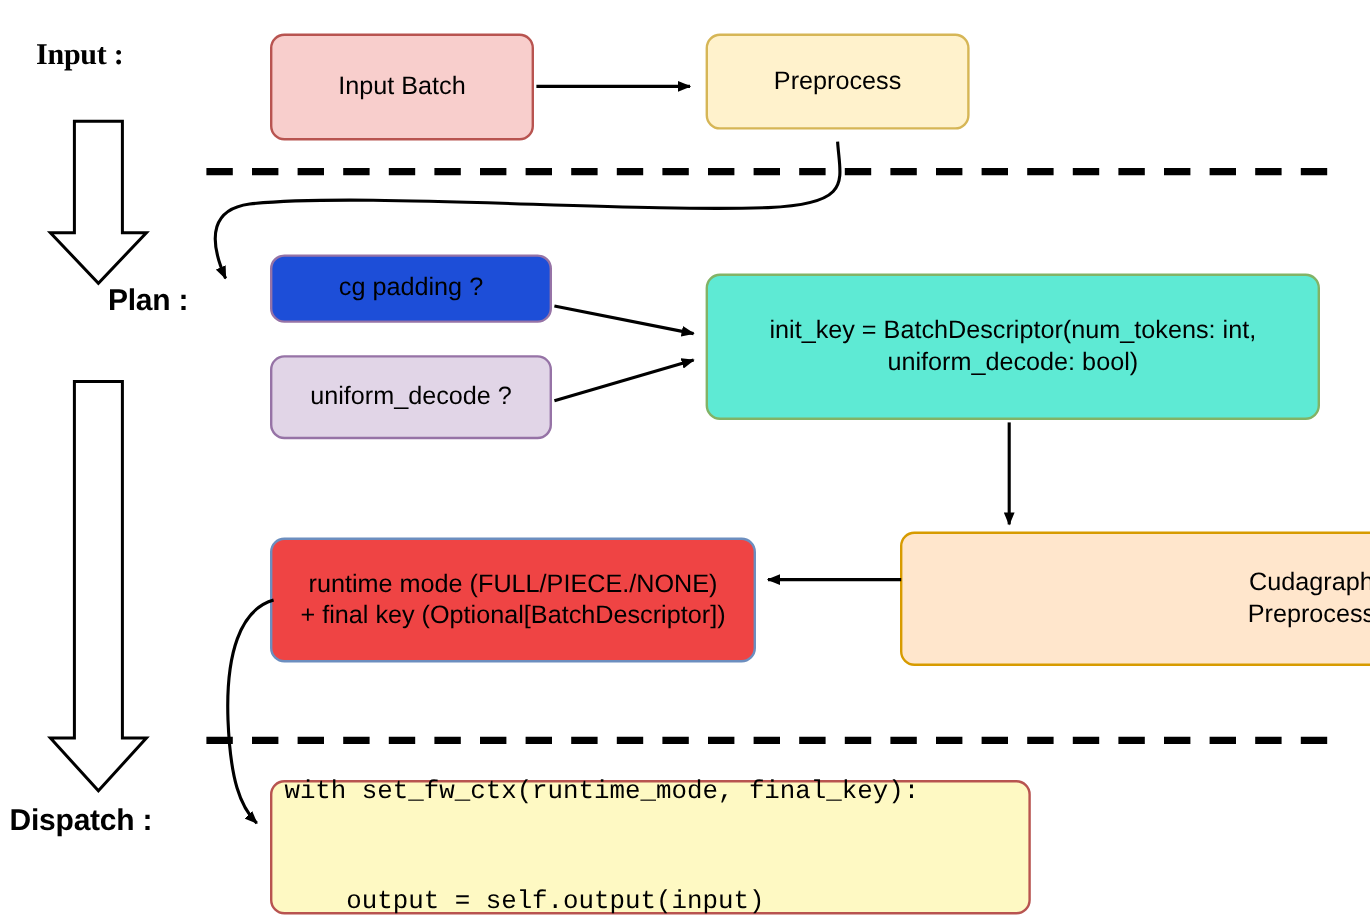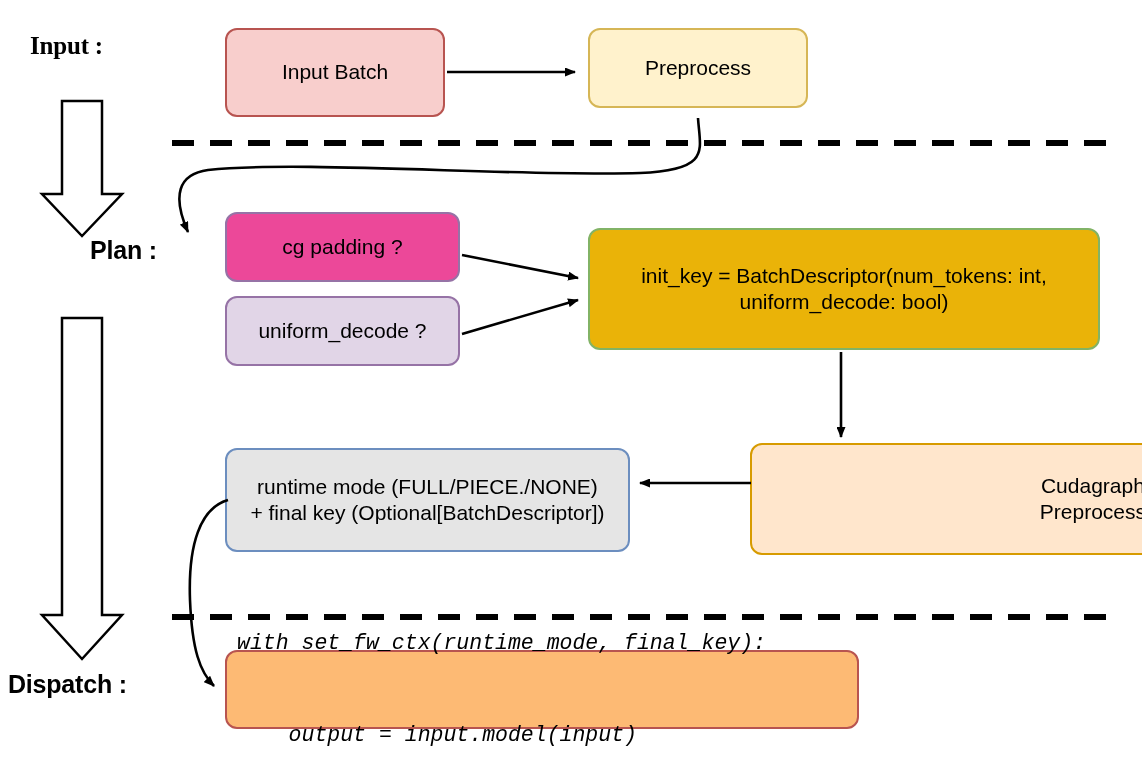--- a/index.html
+++ b/index.html
@@ -46,37 +46,37 @@
     justify-content: flex-start;
     text-align: left;
     white-space: pre;
     line-height: 1.42;
     padding-left: 10px;
   }
   #n-input-batch   { left:225px; top:28px;  width:220px; height:89px;
                      background:#f8cecc; border-color:#b85450; }
   #n-preprocess    { left:588px; top:28px;  width:220px; height:80px;
                      background:#fff2cc; border-color:#d6b656; }
-  #n-cg-padding    { left:225px; top:212px; width:235px; height:70px;
-                     background:#ec4899; border-color:#9673a6; }
+  #n-cg-padding    { left:225px; top:212px; width:235px; height:57px;
+                     background:#1d4ed8; border-color:#9673a6; }
   #n-uniform-dec   { left:225px; top:296px; width:235px; height:70px;
                      background:#e1d5e7; border-color:#9673a6; }
   #n-init-key      { left:588px; top:228px; width:512px; height:122px;
-                     background:#eab308; border-color:#82b366; }
+                     background:#5eead4; border-color:#82b366; }
   #n-cudagraph     { left:750px; top:443px; width:420px; height:112px;
                      background:#ffe6cc; border-color:#d79b00;
                      align-items:center; justify-content:flex-end;
                      padding-right:22px; }
   #n-cudagraph .lbl { display:block; }
   #n-dispatch      { left:753px; top:446px; width:177px; height:72px;
                      background:#fad9c0; border-color:#d79b00; }
   #n-runtime-mode  { left:225px; top:448px; width:405px; height:104px;
-                     background:#e5e5e5; border-color:#6c8ebf; }
-  #n-exec-code     { left:225px; top:650px; width:634px; height:79px;
-                     background:#fdba74; border-color:#b85450;font-style:italic; }
+                     background:#ef4444; border-color:#6c8ebf; }
+  #n-exec-code     { left:225px; top:650px; width:634px; height:112px;
+                     background:#fef9c3; border-color:#b85450; }
   svg.overlay {
     position: absolute;
     left: 0; top: 0;
     width: 1142px;
     height: 770px;
     pointer-events: none;
   }
 </style>
 </head>
 <body>
@@ -123,21 +123,21 @@
   <div class="node" id="n-runtime-mode">
     <span>
       <span style="display:block">runtime mode (FULL/PIECE./NONE)</span>
       <span style="display:block">+ final key (Optional[BatchDescriptor])</span>
     </span>
   </div>
 
   <div class="node code" id="n-exec-code">
     <span>
       <span style="display:block">with set_fw_ctx(runtime_mode, final_key):</span>
-      <span style="display:block">    output = input.model(input)</span>
+      <span style="display:block">    output = self.output(input)</span>
     </span>
   </div>
 
   <svg class="overlay" viewBox="0 0 1142 770">
     <defs>
       <marker id="arrowhead" markerWidth="11" markerHeight="9" refX="10" refY="4.5" orient="auto" markerUnits="userSpaceOnUse">
         <path d="M0,0 L11,4.5 L0,9 z" fill="#000000"></path>
       </marker>
     </defs>
 

